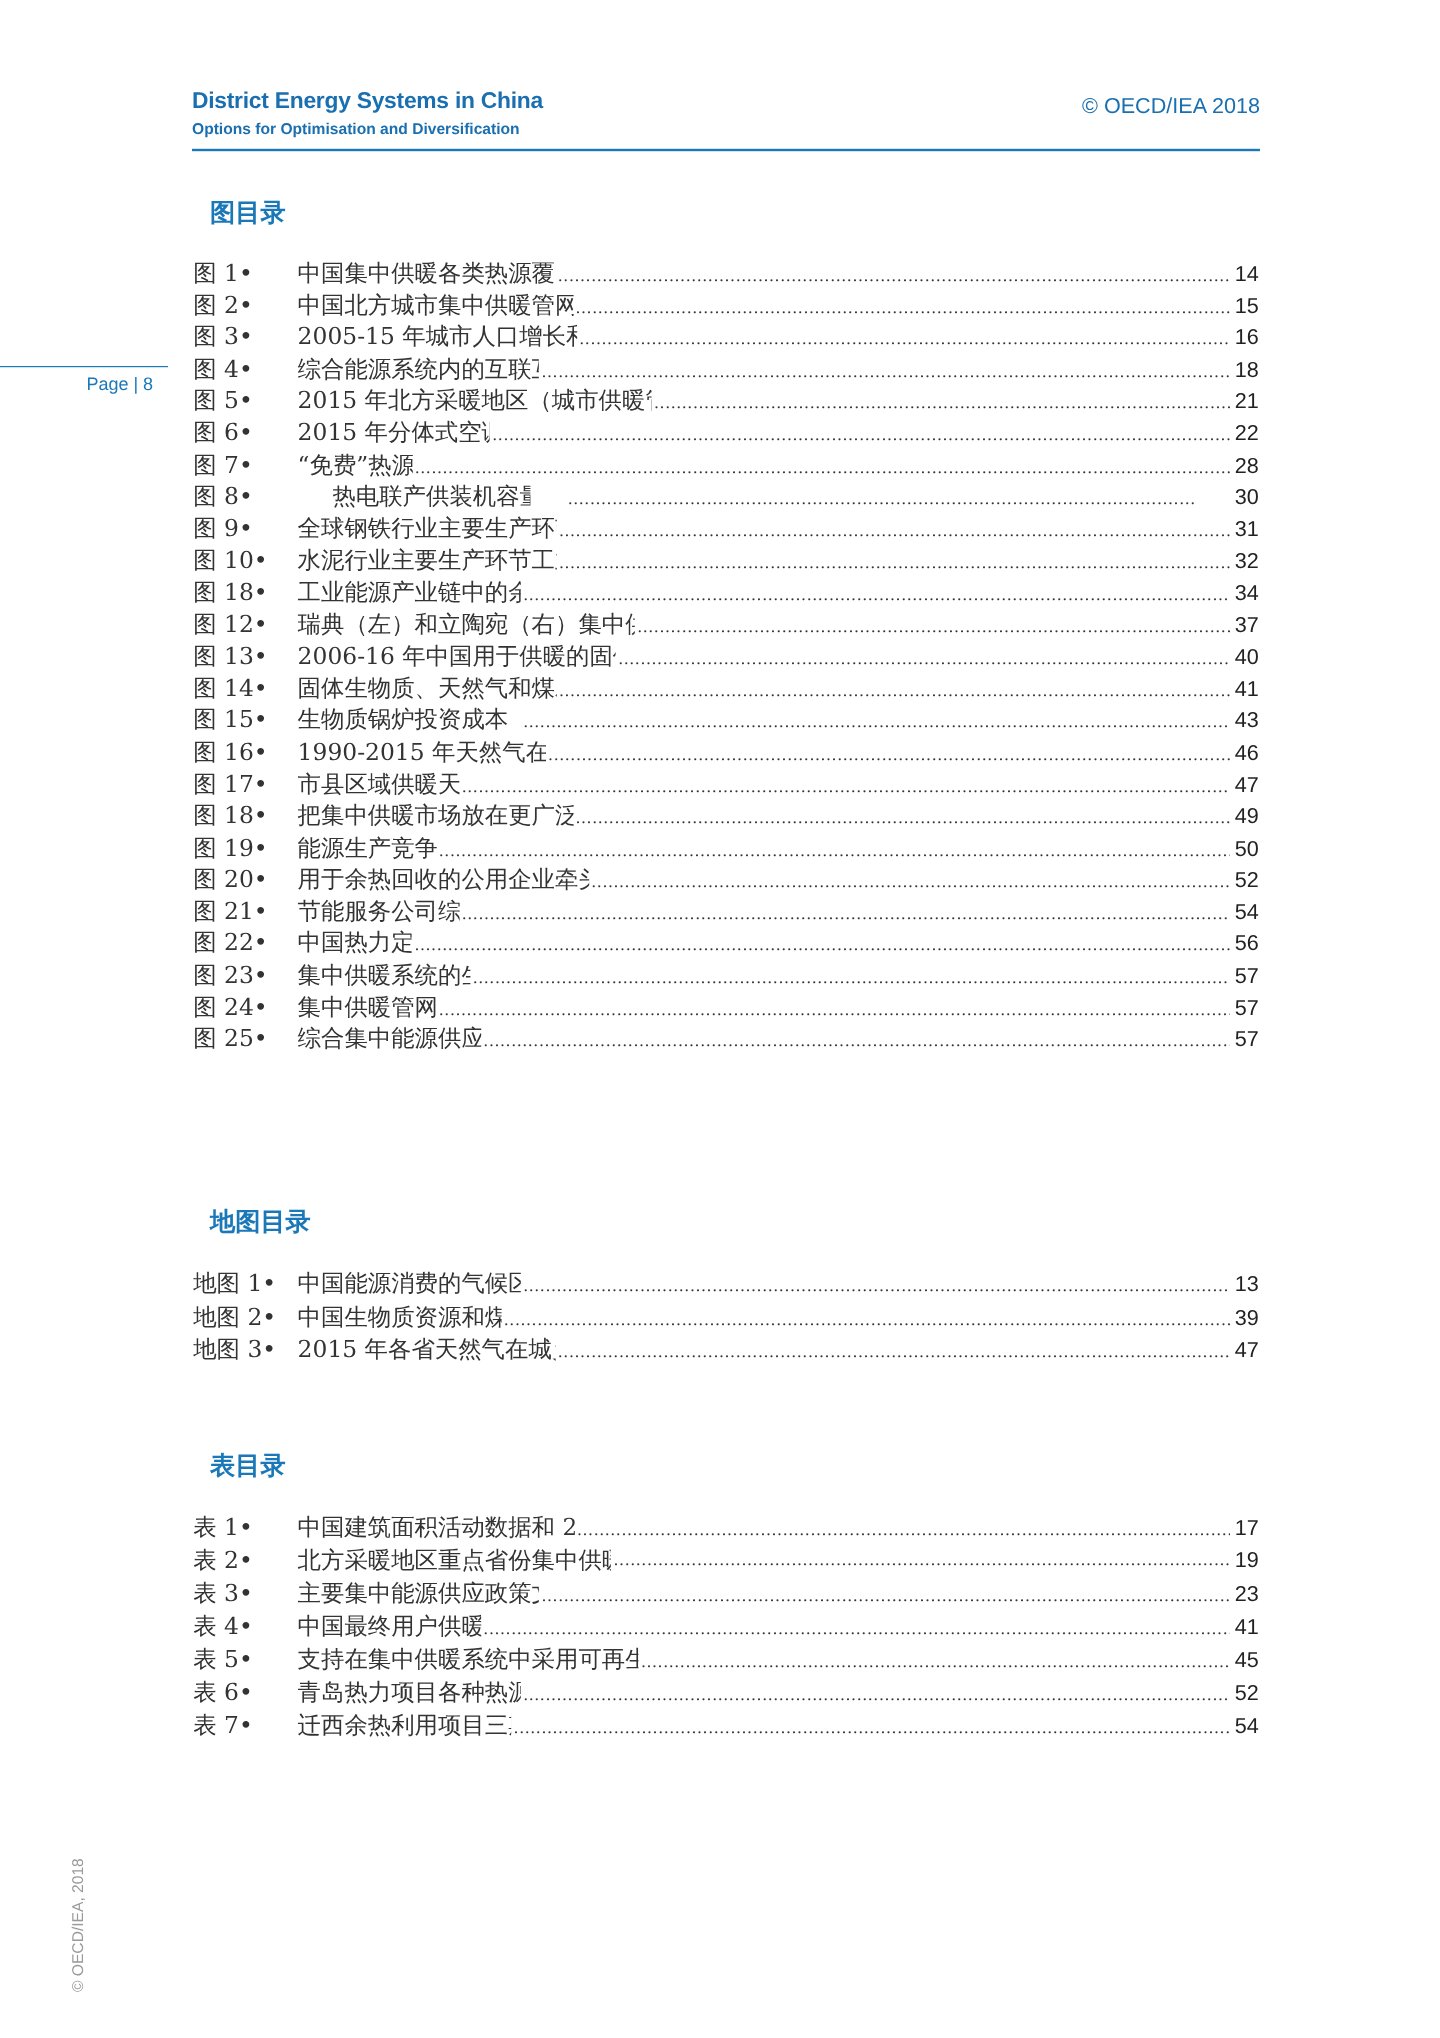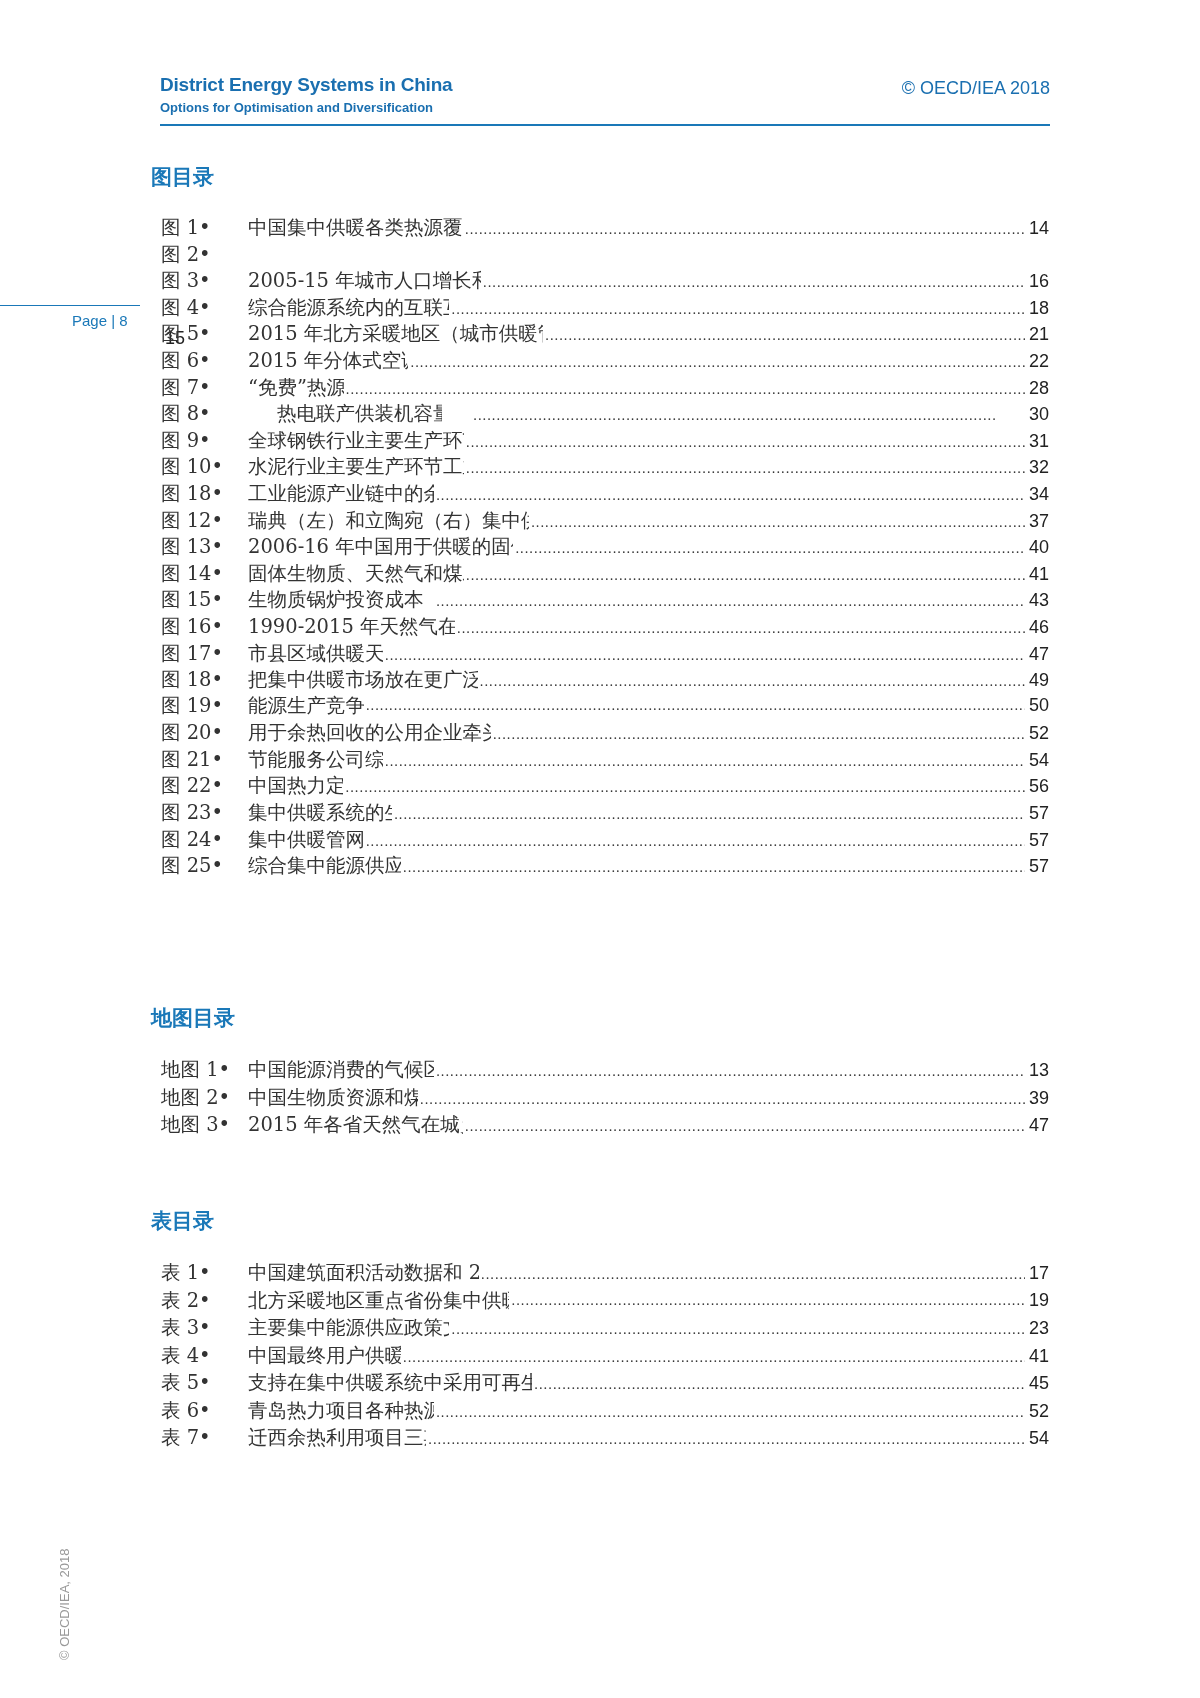--- a/index.html
+++ b/index.html
@@ -9,21 +9,21 @@
             border-bottom: 2px solid #1a78b8; }
   .header-title { position: absolute; left: 0; top: 0; font-family: "Liberation Sans", sans-serif;
                   font-weight: bold; font-size: 19px; color: #1a6fb0; letter-spacing: -0.2px; }
   .header-subtitle { position: absolute; left: 0; top: 26px; font-family: "Liberation Sans", sans-serif;
                      font-weight: bold; font-size: 13px; color: #1a6fb0; }
   .header-copyright { position: absolute; right: 0; top: 4px; font-family: "Liberation Sans", sans-serif;
                       font-size: 18px; color: #1a6fb0; }
   .page-marker-line { position: absolute; left: 0; top: 305px; width: 140px; height: 1px; background: #1a78b8; }
   .page-marker { position: absolute; left: 72px; top: 312px; font-family: "Liberation Sans", sans-serif;
                  font-size: 15px; color: #1a78b8; }
-  .section-heading { position: absolute; left: 151px; font-family: "DejaVu Sans", sans-serif;
+  .section-heading { position: absolute; left: 175px; font-family: "DejaVu Sans", sans-serif;
                      font-weight: bold; font-size: 21px; color: #1a78b8; }
   .toc { position: absolute; left: 161px; width: 888px; }
   .toc-row { display: flex; align-items: baseline; height: 29px; font-size: 19.5px; white-space: nowrap; color: #333; }
   .toc-label { flex: 0 0 87px; }
   .toc-title { flex: 0 1 auto; overflow: hidden; }
   .toc-dots { flex: 1 1 auto; overflow: hidden; font-size: 13px; color: #333; letter-spacing: 0.5px; padding-left: 2px; }
   .toc-dots::before { content: "................................................................................................................................................................................................................................................"; }
   .toc-page { flex: 0 0 auto; font-family: "Liberation Sans", sans-serif; font-size: 18px; padding-left: 4px; color: #222; }
   .side-copyright { position: absolute; left: 57px; top: 1660px; transform-origin: 0 0; transform: rotate(-90deg);
                     font-family: "Liberation Sans", sans-serif; font-size: 13px; color: #999; white-space: nowrap; }
@@ -41,21 +41,21 @@
 <div class="page-marker">Page | 8</div>
 
 <div class="section-heading" style="top:163px;">图目录</div>
 <div class="toc" id="toc-figures" style="top:214px;">
     <div class="toc-row" style="height: 26.6px;">
       <span class="toc-label">图 1•</span>
       <span class="toc-title">中国集中供暖各类热源覆盖面积占比（2016 年）</span>
       <span class="toc-dots"></span>
       <span class="toc-page">14</span>
     </div>
-    <div class="toc-row" style="height: 26.6px; flex-direction: column;">
+    <div class="toc-row" style="height: 26.6px;">
       <span class="toc-label">图 2•</span>
       <span class="toc-title">中国北方城市集中供暖管网所覆盖的室内采暖建筑面积</span>
       <span class="toc-dots"></span>
       <span class="toc-page">15</span>
     </div>
     <div class="toc-row" style="height: 26.6px;">
       <span class="toc-label">图 3•</span>
       <span class="toc-title">2005-15 年城市人口增长和集中供暖建筑面积增长情况</span>
       <span class="toc-dots"></span>
       <span class="toc-page">16</span>
@@ -143,21 +143,21 @@
       <span class="toc-title">市县区域供暖天然气使用量</span>
       <span class="toc-dots"></span>
       <span class="toc-page">47</span>
     </div>
     <div class="toc-row" style="height: 26.6px;">
       <span class="toc-label">图 18•</span>
       <span class="toc-title">把集中供暖市场放在更广泛的能源系统框架中进行考虑</span>
       <span class="toc-dots"></span>
       <span class="toc-page">49</span>
     </div>
-    <div class="toc-row" style="height: 26.6px; align-items: center;">
+    <div class="toc-row" style="height: 26.6px;">
       <span class="toc-label">图 19•</span>
       <span class="toc-title">能源生产竞争商业模式</span>
       <span class="toc-dots"></span>
       <span class="toc-page">50</span>
     </div>
     <div class="toc-row" style="height: 26.6px;">
       <span class="toc-label">图 20•</span>
       <span class="toc-title">用于余热回收的公用企业牵头、第三方接入能源的商业模式</span>
       <span class="toc-dots"></span>
       <span class="toc-page">52</span>

